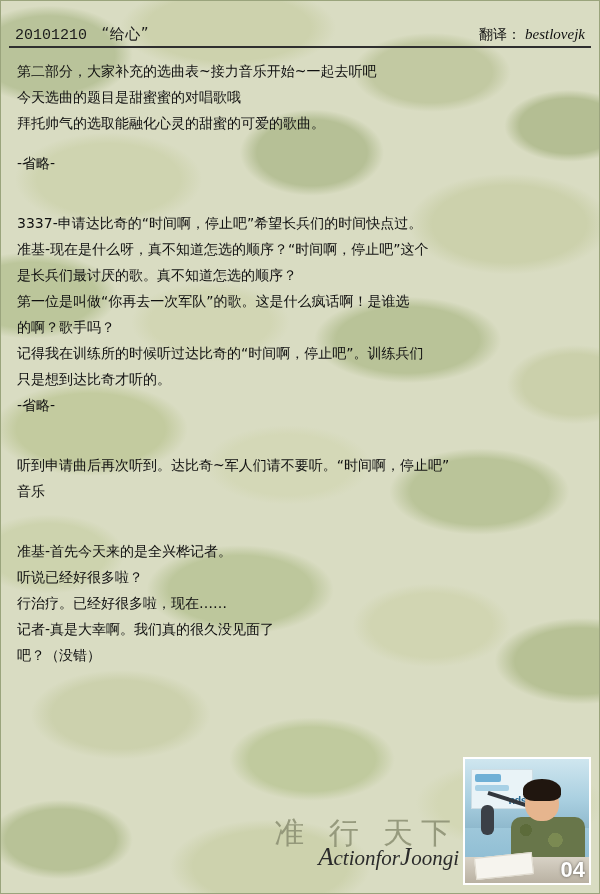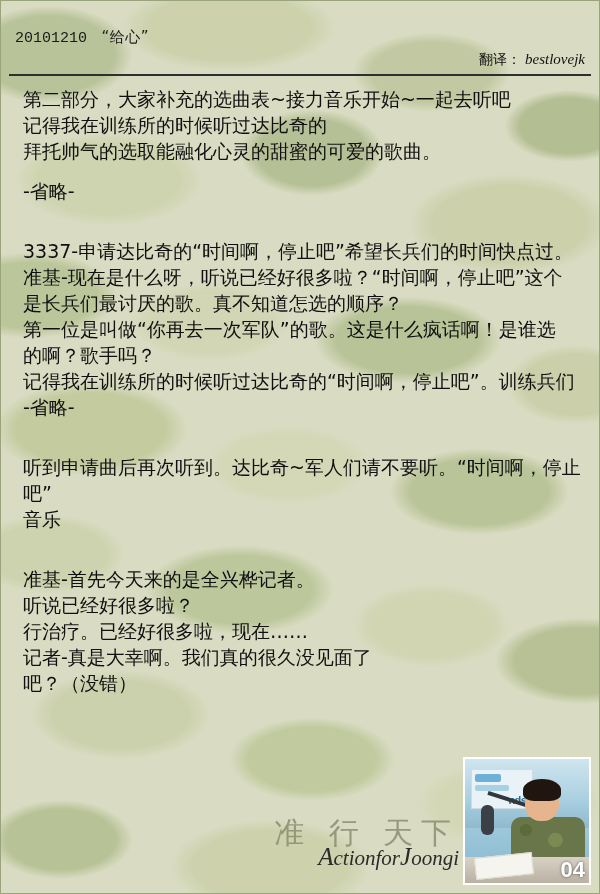--- a/index.html
+++ b/index.html
@@ -41,23 +41,23 @@
       radial-gradient(ellipse 115px 58px at 52% 85%, #c0ca9e 0%, #c0ca9e 55%, rgba(192,202,158,0) 72%),
       radial-gradient(ellipse 130px 60px at 85% 90%, #d3d7b5 0%, #d3d7b5 55%, rgba(211,215,181,0) 72%),
       radial-gradient(ellipse 100px 55px at 10% 94%, #b8c297 0%, #b8c297 55%, rgba(184,194,151,0) 72%),
       radial-gradient(ellipse 140px 65px at 45% 97%, #cdd2ad 0%, #cdd2ad 55%, rgba(205,210,173,0) 72%);
     border: 1px solid #9aa47c;
     box-sizing: border-box;
   }
   .header {
     position: relative;
     height: 41px;
-    padding: 16px 14px;
+    padding: 2px 14px;
     display: flex;
-    align-items: center;
+    align-items: flex-end;
     justify-content: space-between;
   }
   .header-left {
     font-family: "Liberation Serif", serif;
     font-size: 16px;
     color: #1a1a1a;
     letter-spacing: 0.5px;
   }
   .header-left .date {
     font-family: "Liberation Mono", monospace;
@@ -81,23 +81,23 @@
     font-family: "DejaVu Sans", sans-serif;
     font-size: 14px;
     margin-right: 4px;
   }
   .rule {
     height: 2px;
     background: #2f2f2f;
     margin: 0 8px;
   }
   .body-text {
-    padding: 10px 16px 0 22px;
+    padding: 10px 16px 0 16px;
     font-family: "DejaVu Sans", sans-serif;
-    font-size: 19px;
+    font-size: 14px;
     line-height: 26px;
     color: #101010;
   }
   .body-text p {
     margin: 0;
     white-space: pre-wrap;
   }
   .spacer-sm { height: 14px; }
   .spacer-lg { height: 34px; }
 
@@ -255,34 +255,35 @@
     <div class="header-right">
       <span class="label">翻译：</span><span>bestlovejk</span>
     </div>
   </div>
 
   <div class="rule"></div>
 
   <div class="body-text">
 
     <p>第二部分，大家补充的选曲表~接力音乐开始~一起去听吧</p>
-    <p>记得我在训练所的时候听过达比奇的</p>
+    <p>今天选曲的题目是甜蜜蜜的对唱歌哦</p>
     <p>拜托帅气的选取能融化心灵的甜蜜的可爱的歌曲。</p>
 
     <div class="spacer-sm"></div>
     <p>-省略-</p>
 
     <div class="spacer-lg"></div>
 
     <p>3337-申请达比奇的“时间啊，停止吧”希望长兵们的时间快点过。</p>
-    <p>准基-现在是什么呀，听说已经好很多啦？“时间啊，停止吧”这个</p>
+    <p>准基-现在是什么呀，真不知道怎选的顺序？“时间啊，停止吧”这个</p>
     <p>是长兵们最讨厌的歌。真不知道怎选的顺序？</p>
     <p>第一位是叫做“你再去一次军队”的歌。这是什么疯话啊！是谁选</p>
     <p>的啊？歌手吗？</p>
     <p>记得我在训练所的时候听过达比奇的“时间啊，停止吧”。训练兵们</p>
+    <p>只是想到达比奇才听的。</p>
     <p>-省略-</p>
 
     <div class="spacer-lg"></div>
 
     <p>听到申请曲后再次听到。达比奇~军人们请不要听。“时间啊，停止吧”</p>
     <p>音乐</p>
 
     <div class="spacer-lg"></div>
 
     <p>准基-首先今天来的是全兴桦记者。</p>

